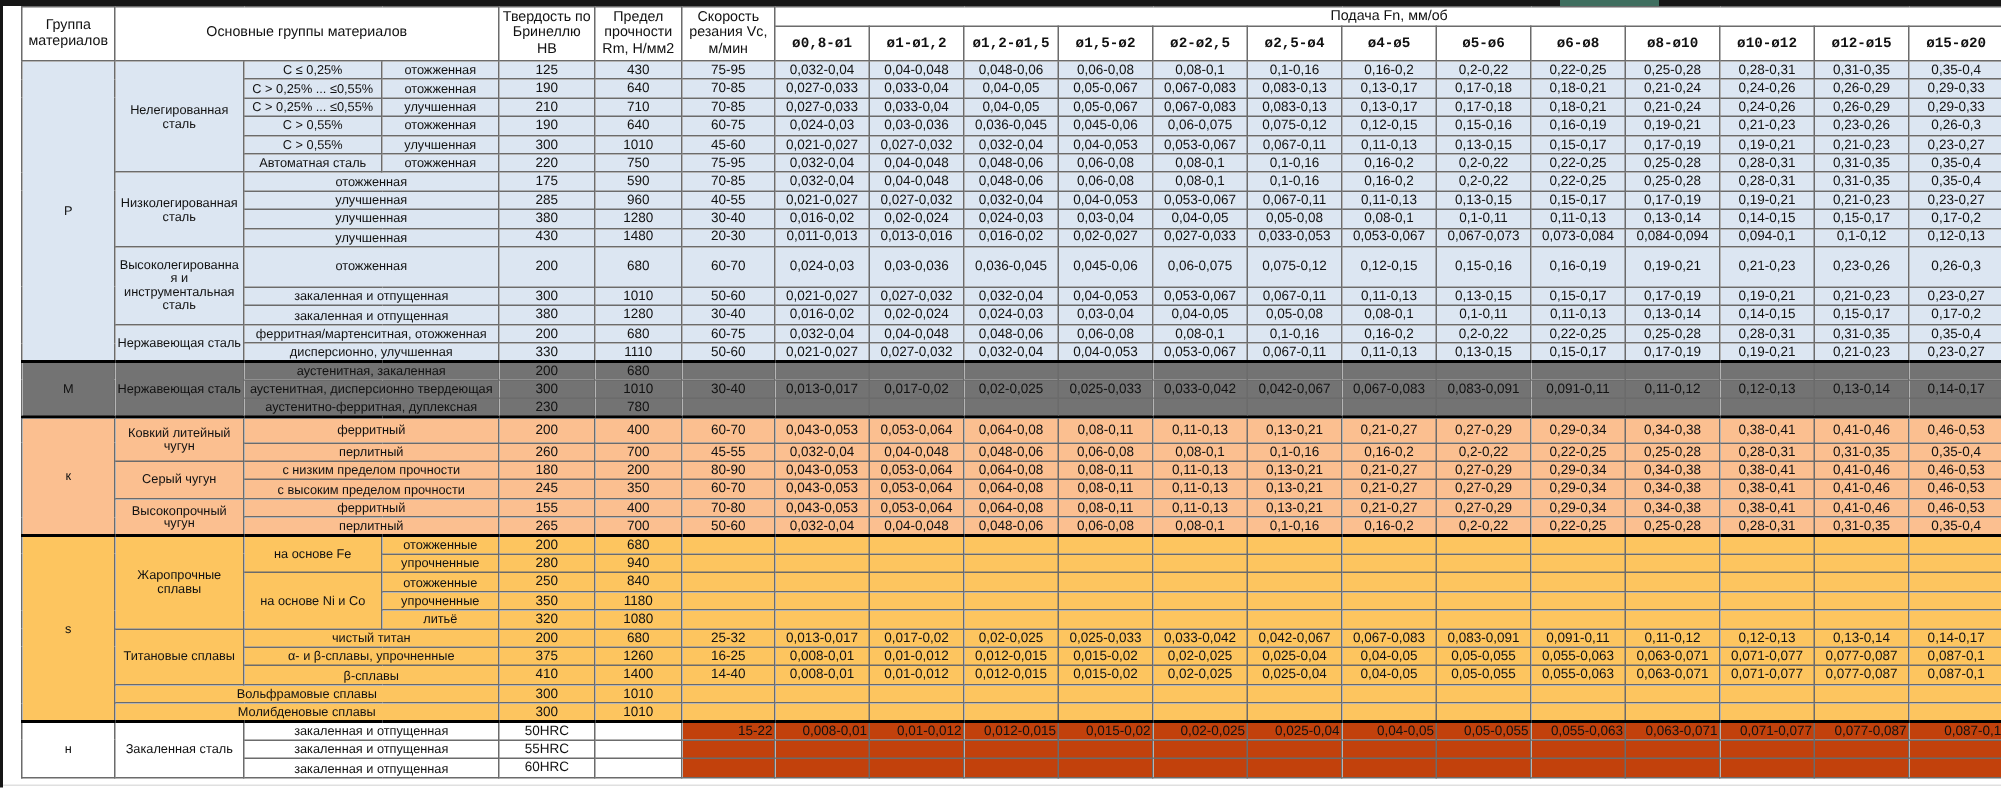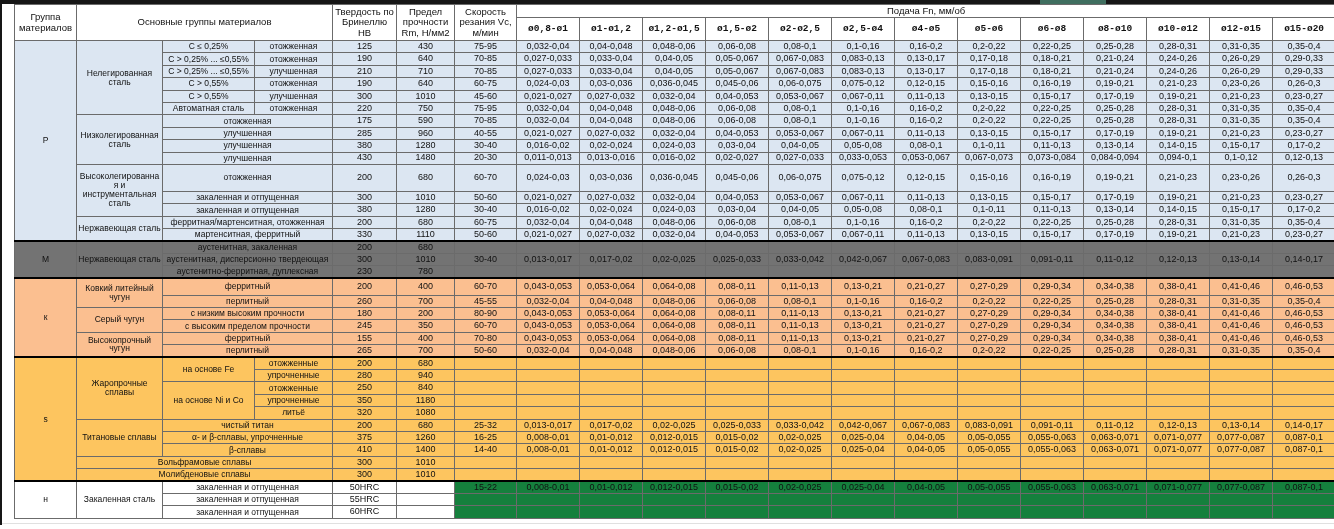--- a/index.html
+++ b/index.html
@@ -35,21 +35,21 @@
   tr.tall2{height:17px;}
   th.fh{font-weight:bold;white-space:nowrap;font-size:9.5px;}
   th.feedspan{text-align:center;font-weight:normal;margin-left:41px;}
   td.mat,td.s1,td.s2{white-space:normal;word-wrap:break-word;font-size:8.5px;line-height:1.05;}
   td.grp{font-size:8.5px;}
   tr.p td{background:#dce6f2;}
   tr.m td{background:#737373;}
   tr.k td{background:#fbbf90;}
   tr.s td{background:#fdc55f;}
   tr.h td{background:#ffffff;}
-  tr.h td.vc,tr.h td.f{background:#15803d;}
+  tr.h td.vc,tr.h td.f{background:#c2410c;text-align:right;}
   tr.sb td,tr.sb th{border-top:2px solid #000;}
 </style>
 </head>
 <body>
 
 <div class="topstrip">
   <div class="sel"></div>
 </div>
 <div class="leftstrip"></div>
 <div class="gutter-right"></div>
@@ -375,21 +375,21 @@
         <td class="f">0,1-0,16</td>
         <td class="f">0,16-0,2</td>
         <td class="f">0,2-0,22</td>
         <td class="f">0,22-0,25</td>
         <td class="f">0,25-0,28</td>
         <td class="f">0,28-0,31</td>
         <td class="f">0,31-0,35</td>
         <td class="f">0,35-0,4</td>
       </tr>
       <tr class="p">
-        <td colspan="2" class="s1">мартенситная, ферритный</td>
+        <td colspan="2" class="s1">дисперсионно, улучшенная</td>
         <td class="hb">330</td>
         <td class="rm">1110</td>
         <td class="vc">50-60</td>
         <td class="f">0,021-0,027</td>
         <td class="f">0,027-0,032</td>
         <td class="f">0,032-0,04</td>
         <td class="f">0,04-0,053</td>
         <td class="f">0,053-0,067</td>
         <td class="f">0,067-0,11</td>
         <td class="f">0,11-0,13</td>
@@ -494,21 +494,21 @@
         <td class="f">0,16-0,2</td>
         <td class="f">0,2-0,22</td>
         <td class="f">0,22-0,25</td>
         <td class="f">0,25-0,28</td>
         <td class="f">0,28-0,31</td>
         <td class="f">0,31-0,35</td>
         <td class="f">0,35-0,4</td>
       </tr>
       <tr class="k">
         <td rowspan="2" class="mat">Серый чугун</td>
-        <td colspan="2" class="s1">с низким высоким прочности</td>
+        <td colspan="2" class="s1">с низким пределом прочности</td>
         <td class="hb">180</td>
         <td class="rm">200</td>
         <td class="vc">80-90</td>
         <td class="f">0,043-0,053</td>
         <td class="f">0,053-0,064</td>
         <td class="f">0,064-0,08</td>
         <td class="f">0,08-0,11</td>
         <td class="f">0,11-0,13</td>
         <td class="f">0,13-0,21</td>
         <td class="f">0,21-0,27</td>

